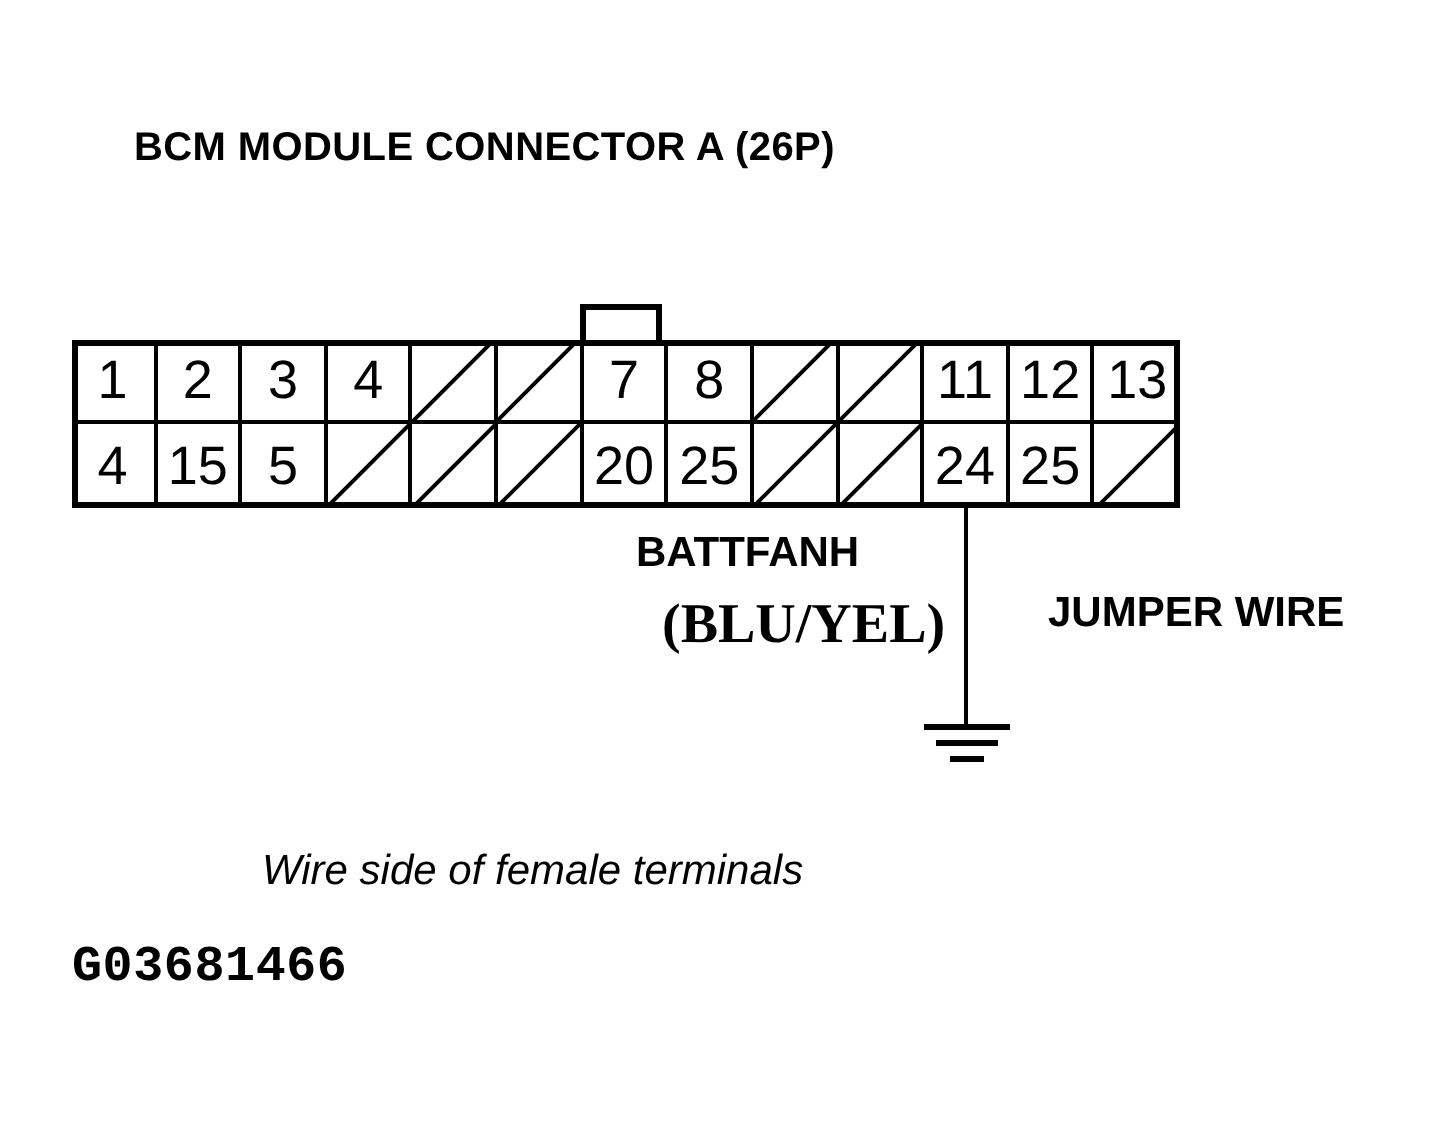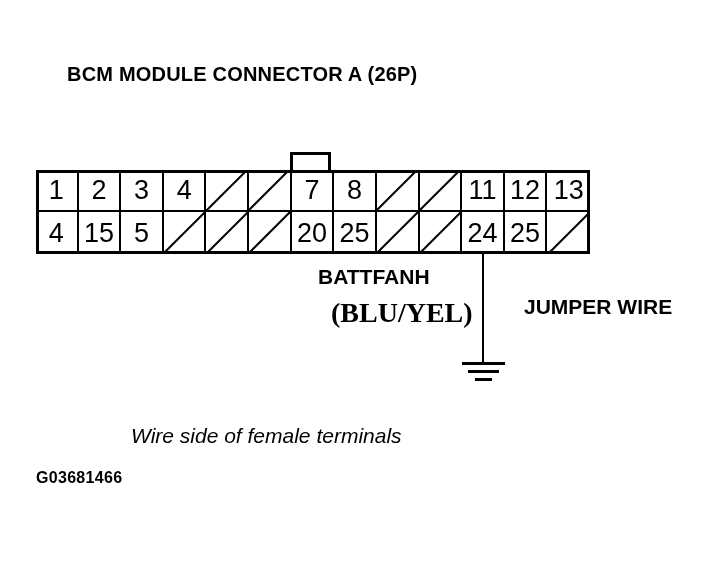--- a/index.html
+++ b/index.html
@@ -146,24 +146,25 @@
     top: 424px;
     font-size: 21px;
     font-weight: 400;
     white-space: nowrap;
     font-style: italic;
   }
   #figure-code {
     position: absolute;
     left: 36px;
     top: 469px;
-    font-size: 16px;
+    font-size: 25px;
     font-weight: bold;
     letter-spacing: 0.3px;
     white-space: nowrap;
+    font-family: Liberation Mono, monospace;
   }
 </style>
 </head>
 <body>
 
 <div id="title">BCM MODULE CONNECTOR A (26P)</div>
 
 <div id="connector">
   <div id="keying-tab"></div>
   <div id="connector-outline"></div>

